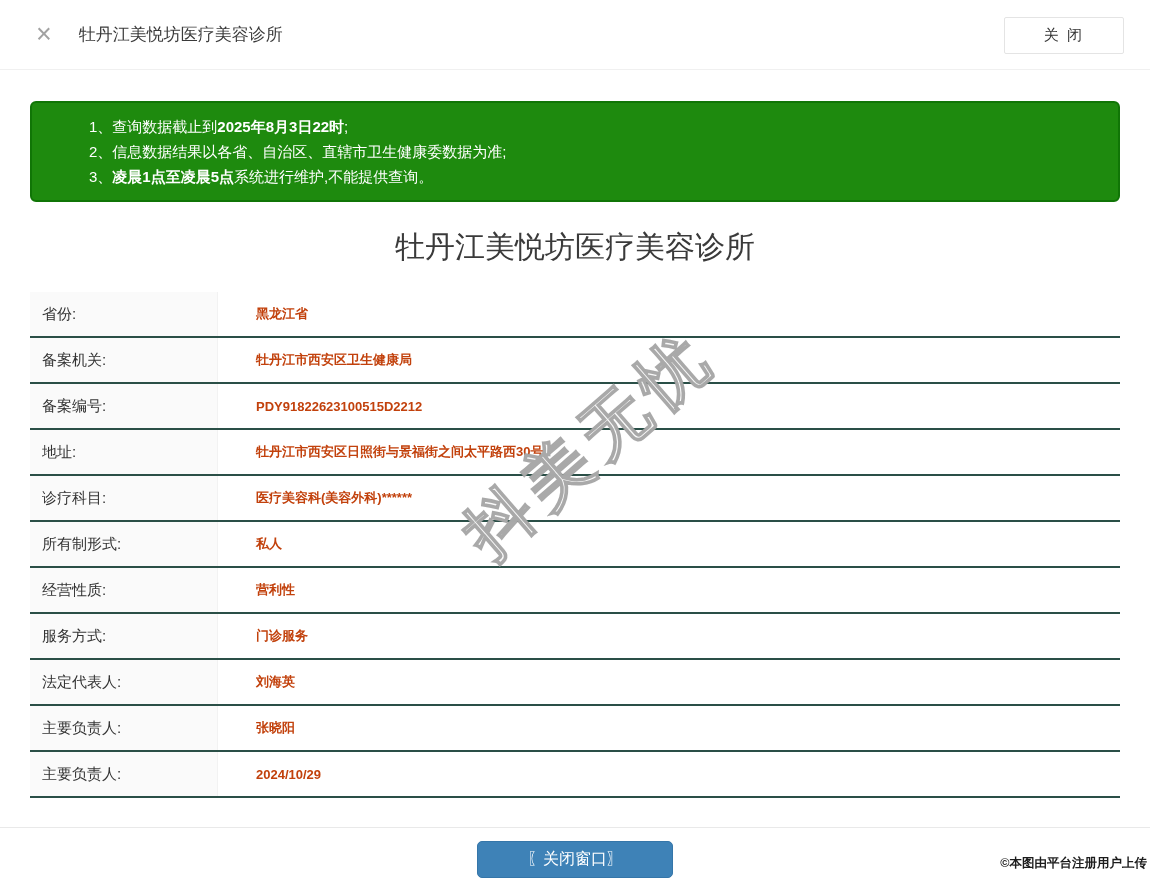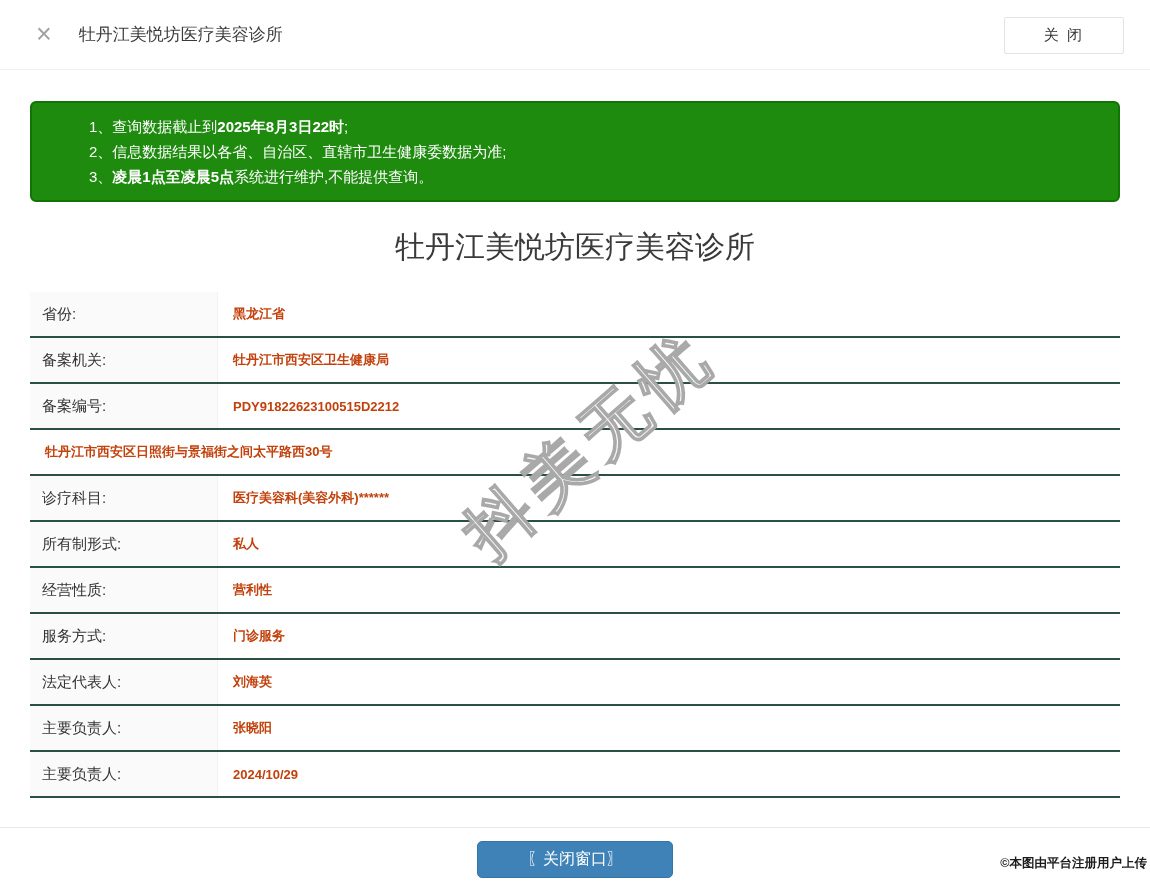--- a/index.html
+++ b/index.html
@@ -26,21 +26,21 @@
             color:#fff; padding:11px 20px 11px 57px; font-size:15px; }
   .notice-line { line-height:25px; }
   .notice-line .bold { font-weight:bold; }
 
   
   .main-title { text-align:center; font-size:30px; font-weight:400;
                 color:#3a3a3a; margin:25px 0 24px; }
 
   
   .info-table { margin:0 30px; }
-  .row { display:flex; height:46px; border-bottom:2px solid var(--line); }
+  .row { display:flex; height:46px; border-bottom:2px solid var(--line);gap:23px; }
   .row-label { width:188px; background:#fafafa; border-right:1px solid #f2f2f2;
                display:flex; align-items:center; padding-left:12px;
                font-size:15px; color:#333; }
   .row-value { flex:1; display:flex; align-items:center; padding-left:15px;
                font-size:13px; color:#c2410c;font-weight:bold; }
 
   
   .footer-divider { margin-top:29px; border-top:1px solid #e9e9e9; }
   .footer { display:flex; justify-content:center; padding-top:13px; }
   .footer-btn { width:196px; height:37px; background:var(--blue); color:#fff;
@@ -87,20 +87,21 @@
     </div>
     <div class="row">
       <div class="row-label">备案机关:</div>
       <div class="row-value">牡丹江市西安区卫生健康局</div>
     </div>
     <div class="row">
       <div class="row-label">备案编号:</div>
       <div class="row-value">PDY91822623100515D2212</div>
     </div>
     <div class="row">
+      <div class="row-label">地址:</div>
       <div class="row-value">牡丹江市西安区日照街与景福街之间太平路西30号</div>
     </div>
     <div class="row">
       <div class="row-label">诊疗科目:</div>
       <div class="row-value">医疗美容科(美容外科)******</div>
     </div>
     <div class="row">
       <div class="row-label">所有制形式:</div>
       <div class="row-value">私人</div>
     </div>

